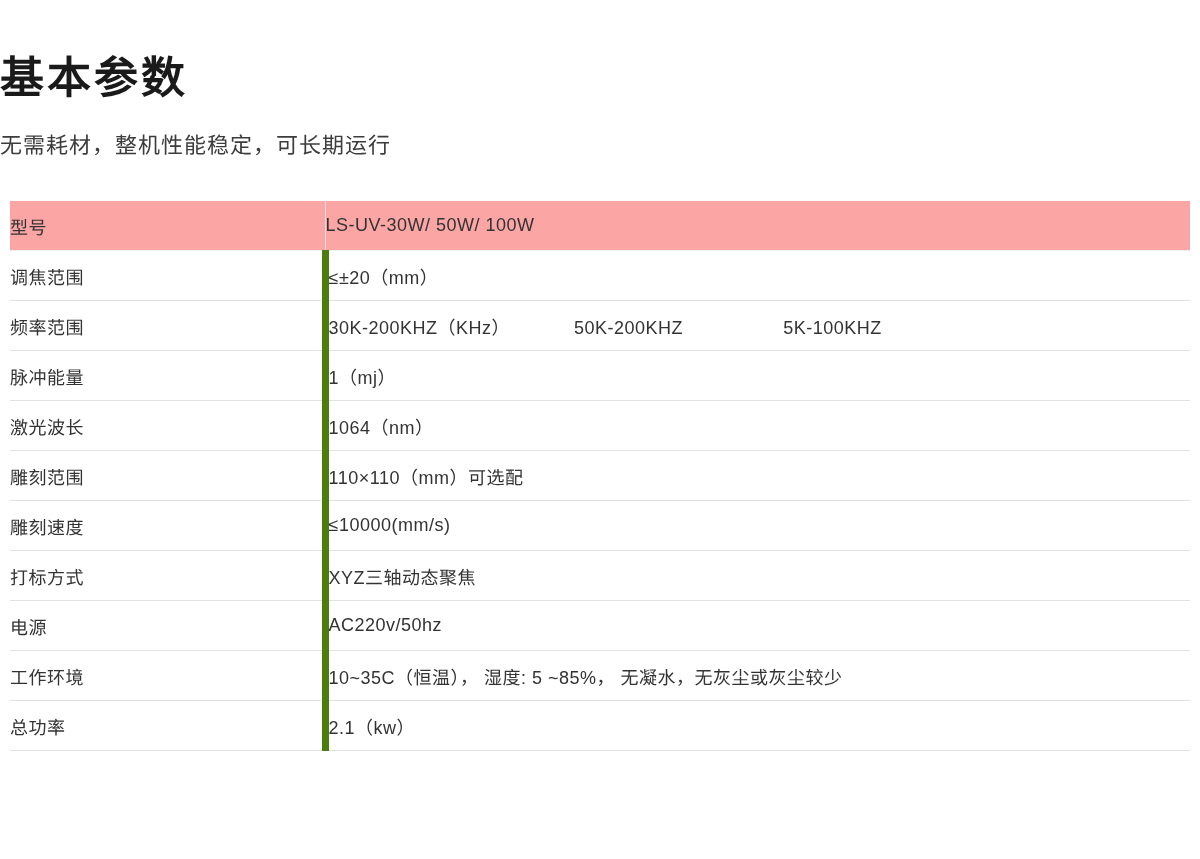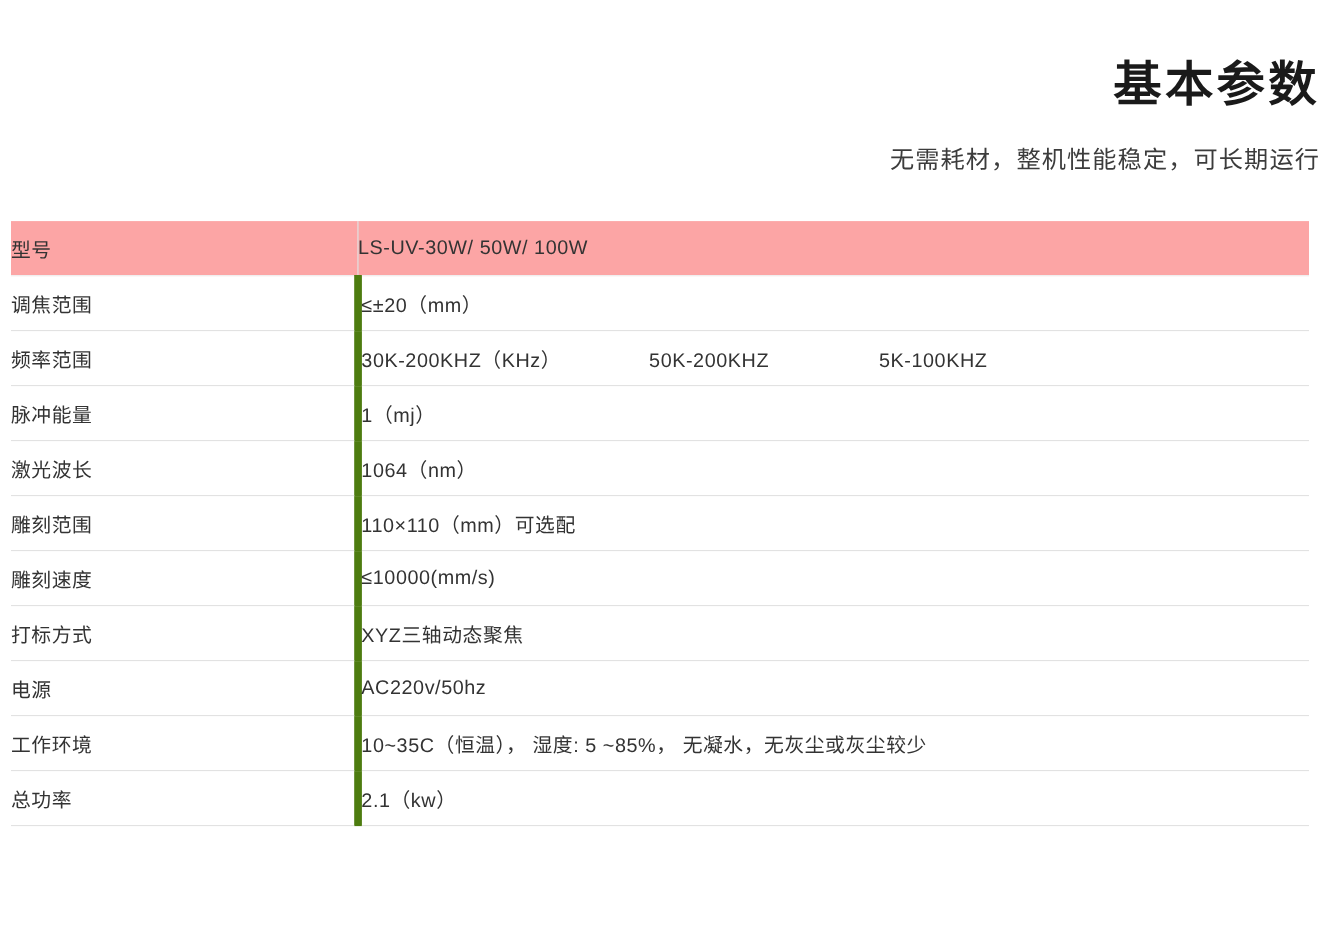--- a/index.html
+++ b/index.html
@@ -14,21 +14,21 @@
     color: #333333;
     overflow: hidden;
   }
   .page {
     position: relative;
     width: 1200px;
     height: 859px;
     box-sizing: border-box;
   }
   .header {
-    text-align: right;
+    text-align: left;
     padding-top: 52px;
   }
   .page-title {
     font-size: 44px;
     font-weight: bold;
     letter-spacing: 3px;
     color: #1a1a1a;
     margin: 0;
     line-height: 1.2;
   }
@@ -75,21 +75,21 @@
   .cell-value {
     padding-left: 60px;
     box-sizing: border-box;
     white-space: nowrap;
   }
   .val-main {
     display: inline-block;
   }
   .val-extra {
     display: inline-block;
-    margin-left: 80px;
+    margin-left: 64px;
   }
   .val-extra2 {
     display: inline-block;
     margin-left: 100px;
   }
 </style>
 </head>
 <body>
 
 <div class="page">

